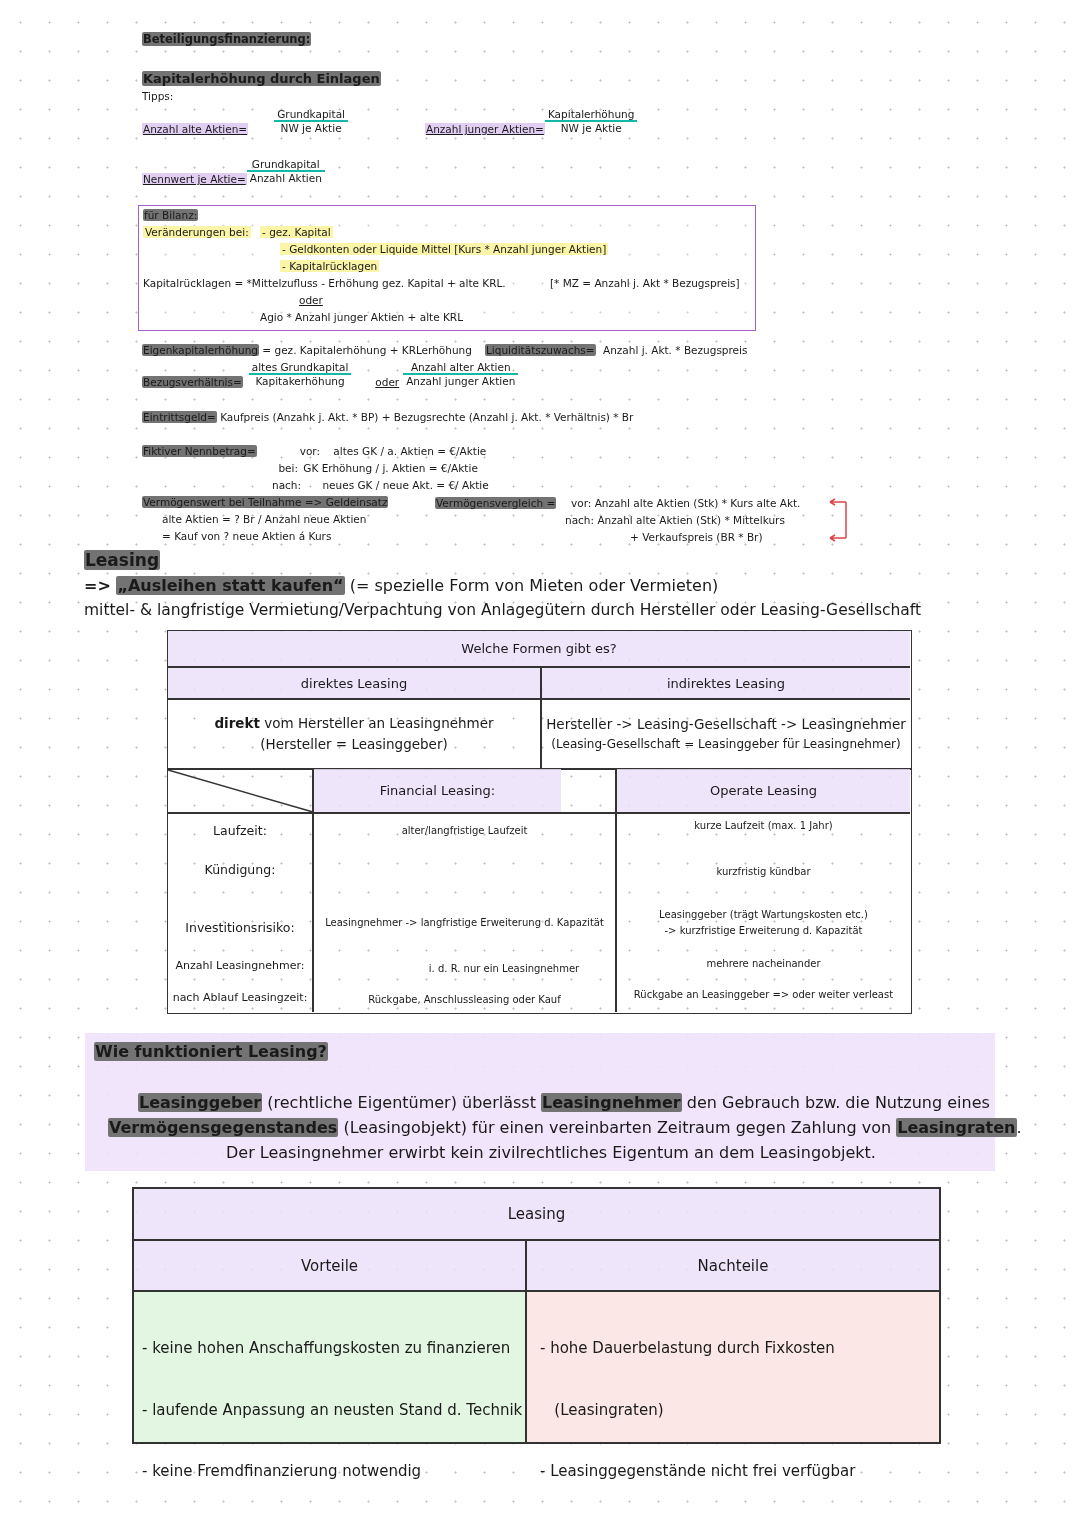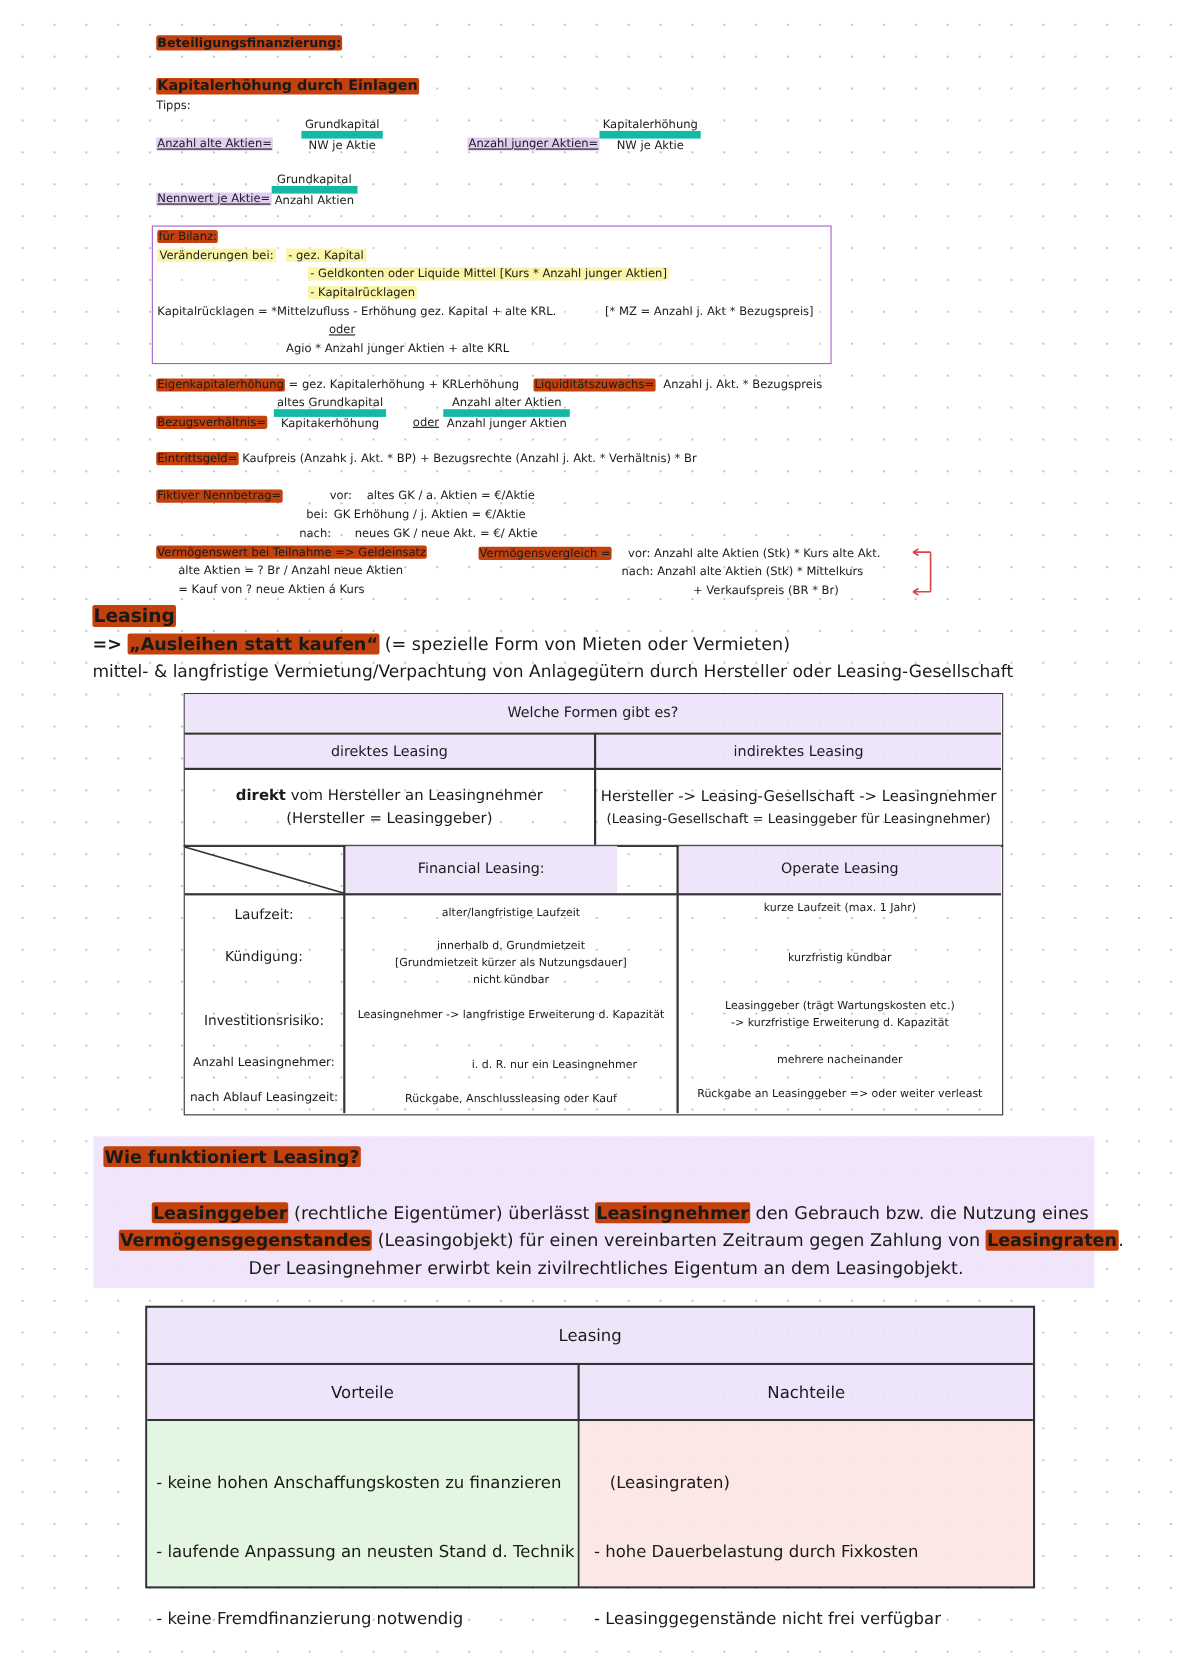--- a/index.html
+++ b/index.html
@@ -9,25 +9,25 @@
     background-image: radial-gradient(circle, #c4c4c4 0.9px, transparent 1.2px);
     background-size: 29px 29px;
     background-position: 6px 8px;
     font-family: "DejaVu Sans", sans-serif;
     color: #1a1a1a;
   }
   .abs { position: absolute; white-space: nowrap; }
   .s11 { font-size: 10.5px; }
   .s12 { font-size: 11.5px; }
   .b { font-weight: bold; }
-  .hl { background: #c2410c; border-radius: 2px; padding: 0 1px; }
+  .hl { background: #737373; border-radius: 2px; padding: 0 1px; }
   .hlu { background: #e2cdf3; text-decoration: underline; padding: 0 1px; }
   .yl { background: #fbf5a8; padding: 0 2px; }
   .frac { display: inline-block; text-align: center; vertical-align: middle; }
-  .frac .num { display: block; border-bottom: 7px solid #14b8a6; padding: 0 3px; }
+  .frac .num { display: block; border-bottom: 2px solid #14b8a6; padding: 0 3px; }
   .frac .den { display: block; padding: 0 3px; }
   .ul { text-decoration: underline; }
 
   .bilanz-box {
     position: absolute; left: 138px; top: 205px; width: 616px; height: 124px;
     border: 1.5px solid #a35fd0; background: rgba(255,255,255,0.3);
   }
 
   
   .tbl { position: absolute; border: 1.5px solid #333; box-sizing: border-box; }
@@ -194,23 +194,20 @@
   <div class="line-v" style="left:144px;top:0;height:243px;"></div>
   <div class="line-v" style="left:447px;top:0;height:243px;"></div>
 
   <div class="cell" style="left:0;top:50px;width:144px;height:22px;font-size:12.5px;">Laufzeit:</div>
   <div class="cell" style="left:0;top:89px;width:144px;height:22px;font-size:12.5px;">Kündigung:</div>
   <div class="cell" style="left:0;top:147px;width:144px;height:22px;font-size:12.5px;">Investitionsrisiko:</div>
   <div class="cell" style="left:0;top:186px;width:144px;height:20px;font-size:11px;">Anzahl Leasingnehmer:</div>
   <div class="cell" style="left:0;top:218px;width:144px;height:20px;font-size:11px;">nach Ablauf Leasingzeit:</div>
 
   <div class="cell" style="left:146px;top:52px;width:301px;height:18px;font-size:10px;">alter/langfristige Laufzeit</div>
-  <div class="cell" style="left:146px;top:83px;width:301px;height:48px;font-size:10px;line-height:15.5px;white-space:pre-line;">innerhalb d. Grundmietzeit
-[Grundmietzeit kürzer als Nutzungsdauer]
-nicht kündbar</div>
   <div class="cell" style="left:146px;top:144px;width:301px;height:18px;font-size:10px;">Leasingnehmer -&gt; langfristige Erweiterung d. Kapazität</div>
   <div class="cell" style="left:146px;top:190px;width:338px;height:18px;font-size:10px;padding-left:42px;">i. d. R. nur ein Leasingnehmer</div>
   <div class="cell" style="left:146px;top:221px;width:301px;height:18px;font-size:10px;">Rückgabe, Anschlussleasing oder Kauf</div>
 
   <div class="cell" style="left:449px;top:47px;width:293px;height:18px;font-size:10px;">kurze Laufzeit (max. 1 Jahr)</div>
   <div class="cell" style="left:449px;top:93px;width:293px;height:18px;font-size:10px;">kurzfristig kündbar</div>
   <div class="cell" style="left:449px;top:137px;width:293px;height:34px;font-size:10px;line-height:16px;white-space:pre-line;">Leasinggeber (trägt Wartungskosten etc.)
 -&gt; kurzfristige Erweiterung d. Kapazität</div>
   <div class="cell" style="left:449px;top:185px;width:293px;height:18px;font-size:10px;">mehrere nacheinander</div>
   <div class="cell" style="left:449px;top:216px;width:293px;height:18px;font-size:10px;">Rückgabe an Leasinggeber =&gt; oder weiter verleast</div>
@@ -237,20 +234,20 @@
   <div class="line-v" style="left:391px;top:51px;height:202px;"></div>
   <div class="green" style="position:absolute;left:0;top:103px;width:391px;height:150px;padding:7px 0 0 8px;box-sizing:border-box;white-space:pre;">
     <span class="list-line">- keine hohen Anschaffungskosten zu finanzieren</span>
     <span class="list-line">- laufende Anpassung an neusten Stand d. Technik</span>
     <span class="list-line">- keine Fremdfinanzierung notwendig</span>
     <span class="list-line">   [keine Verschlechterung d. Kreditwürdigkeit]</span>
     
     
   </div>
   <div class="pink" style="position:absolute;left:393px;top:103px;width:412px;height:150px;padding:7px 0 0 13px;box-sizing:border-box;white-space:pre;">
+    <span class="list-line">- hohe Dauerbelastung durch Fixkosten</span>
     <span class="list-line">   (Leasingraten)</span>
-    <span class="list-line">- hohe Dauerbelastung durch Fixkosten</span>
     <span class="list-line">- Leasinggegenstände nicht frei verfügbar</span>
     <span class="list-line">- Bindung während Grundmietzeit</span>
     
     
   </div>
 </div>
 
 </body></html>

